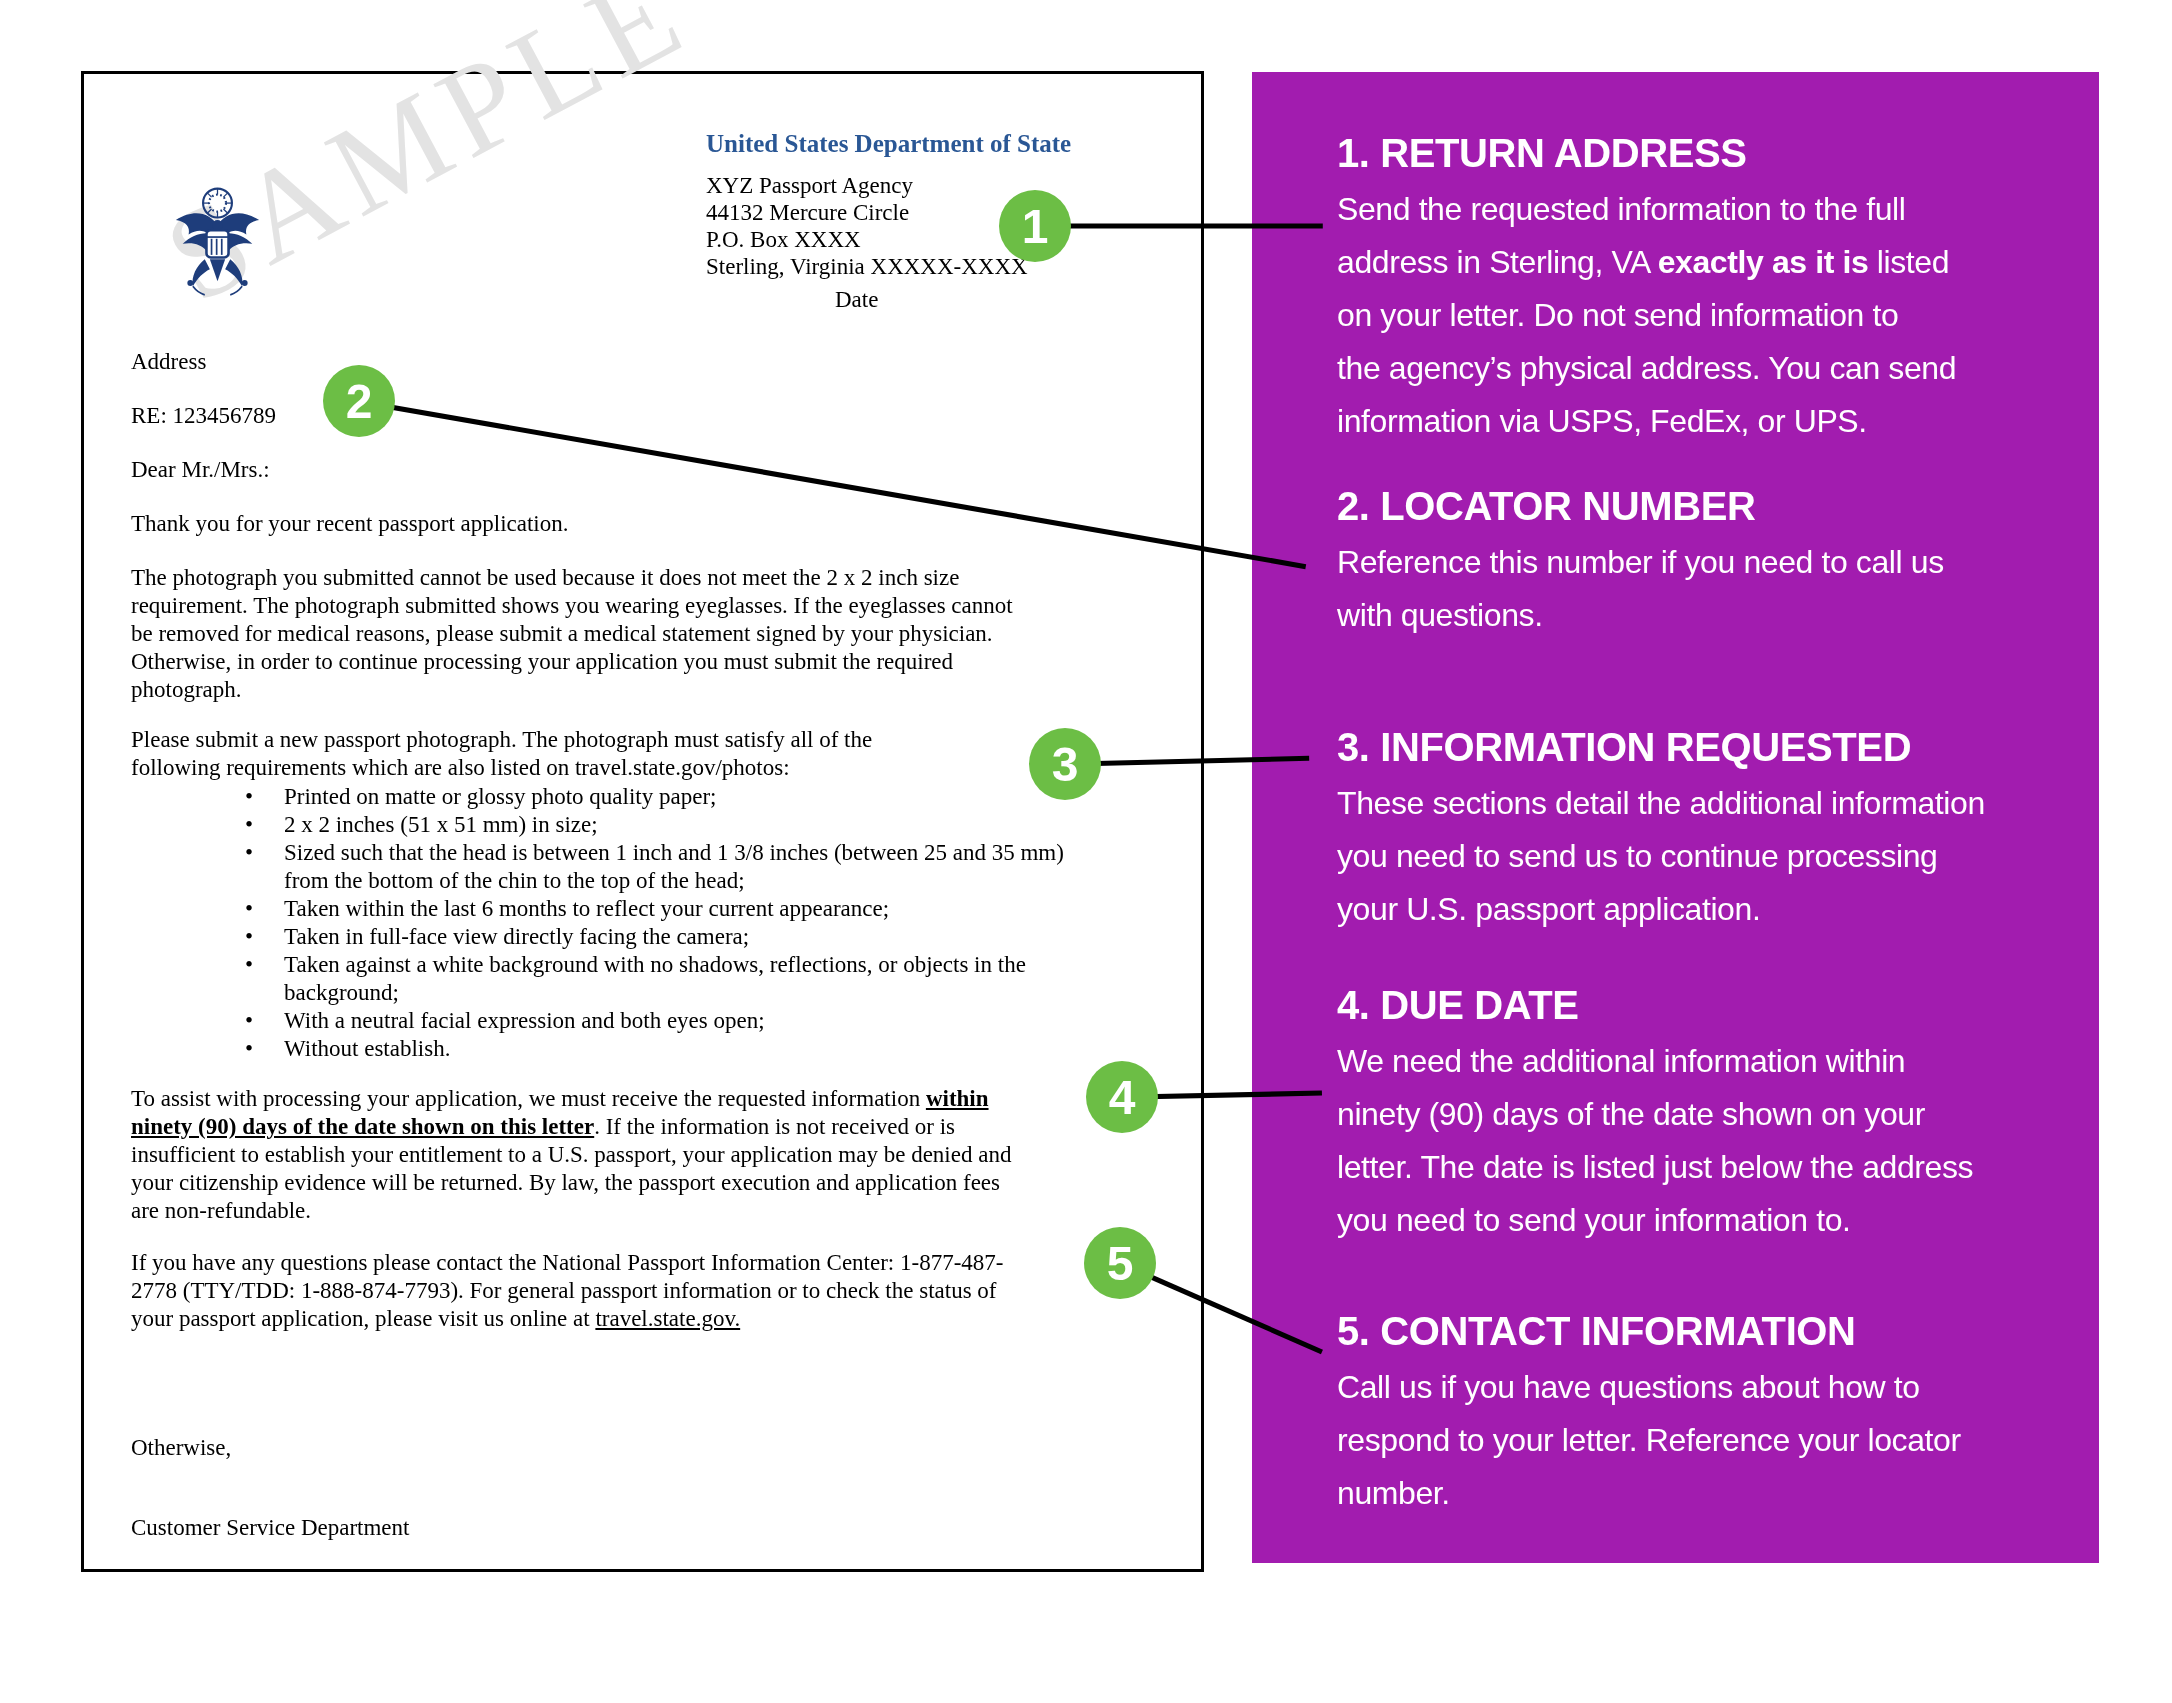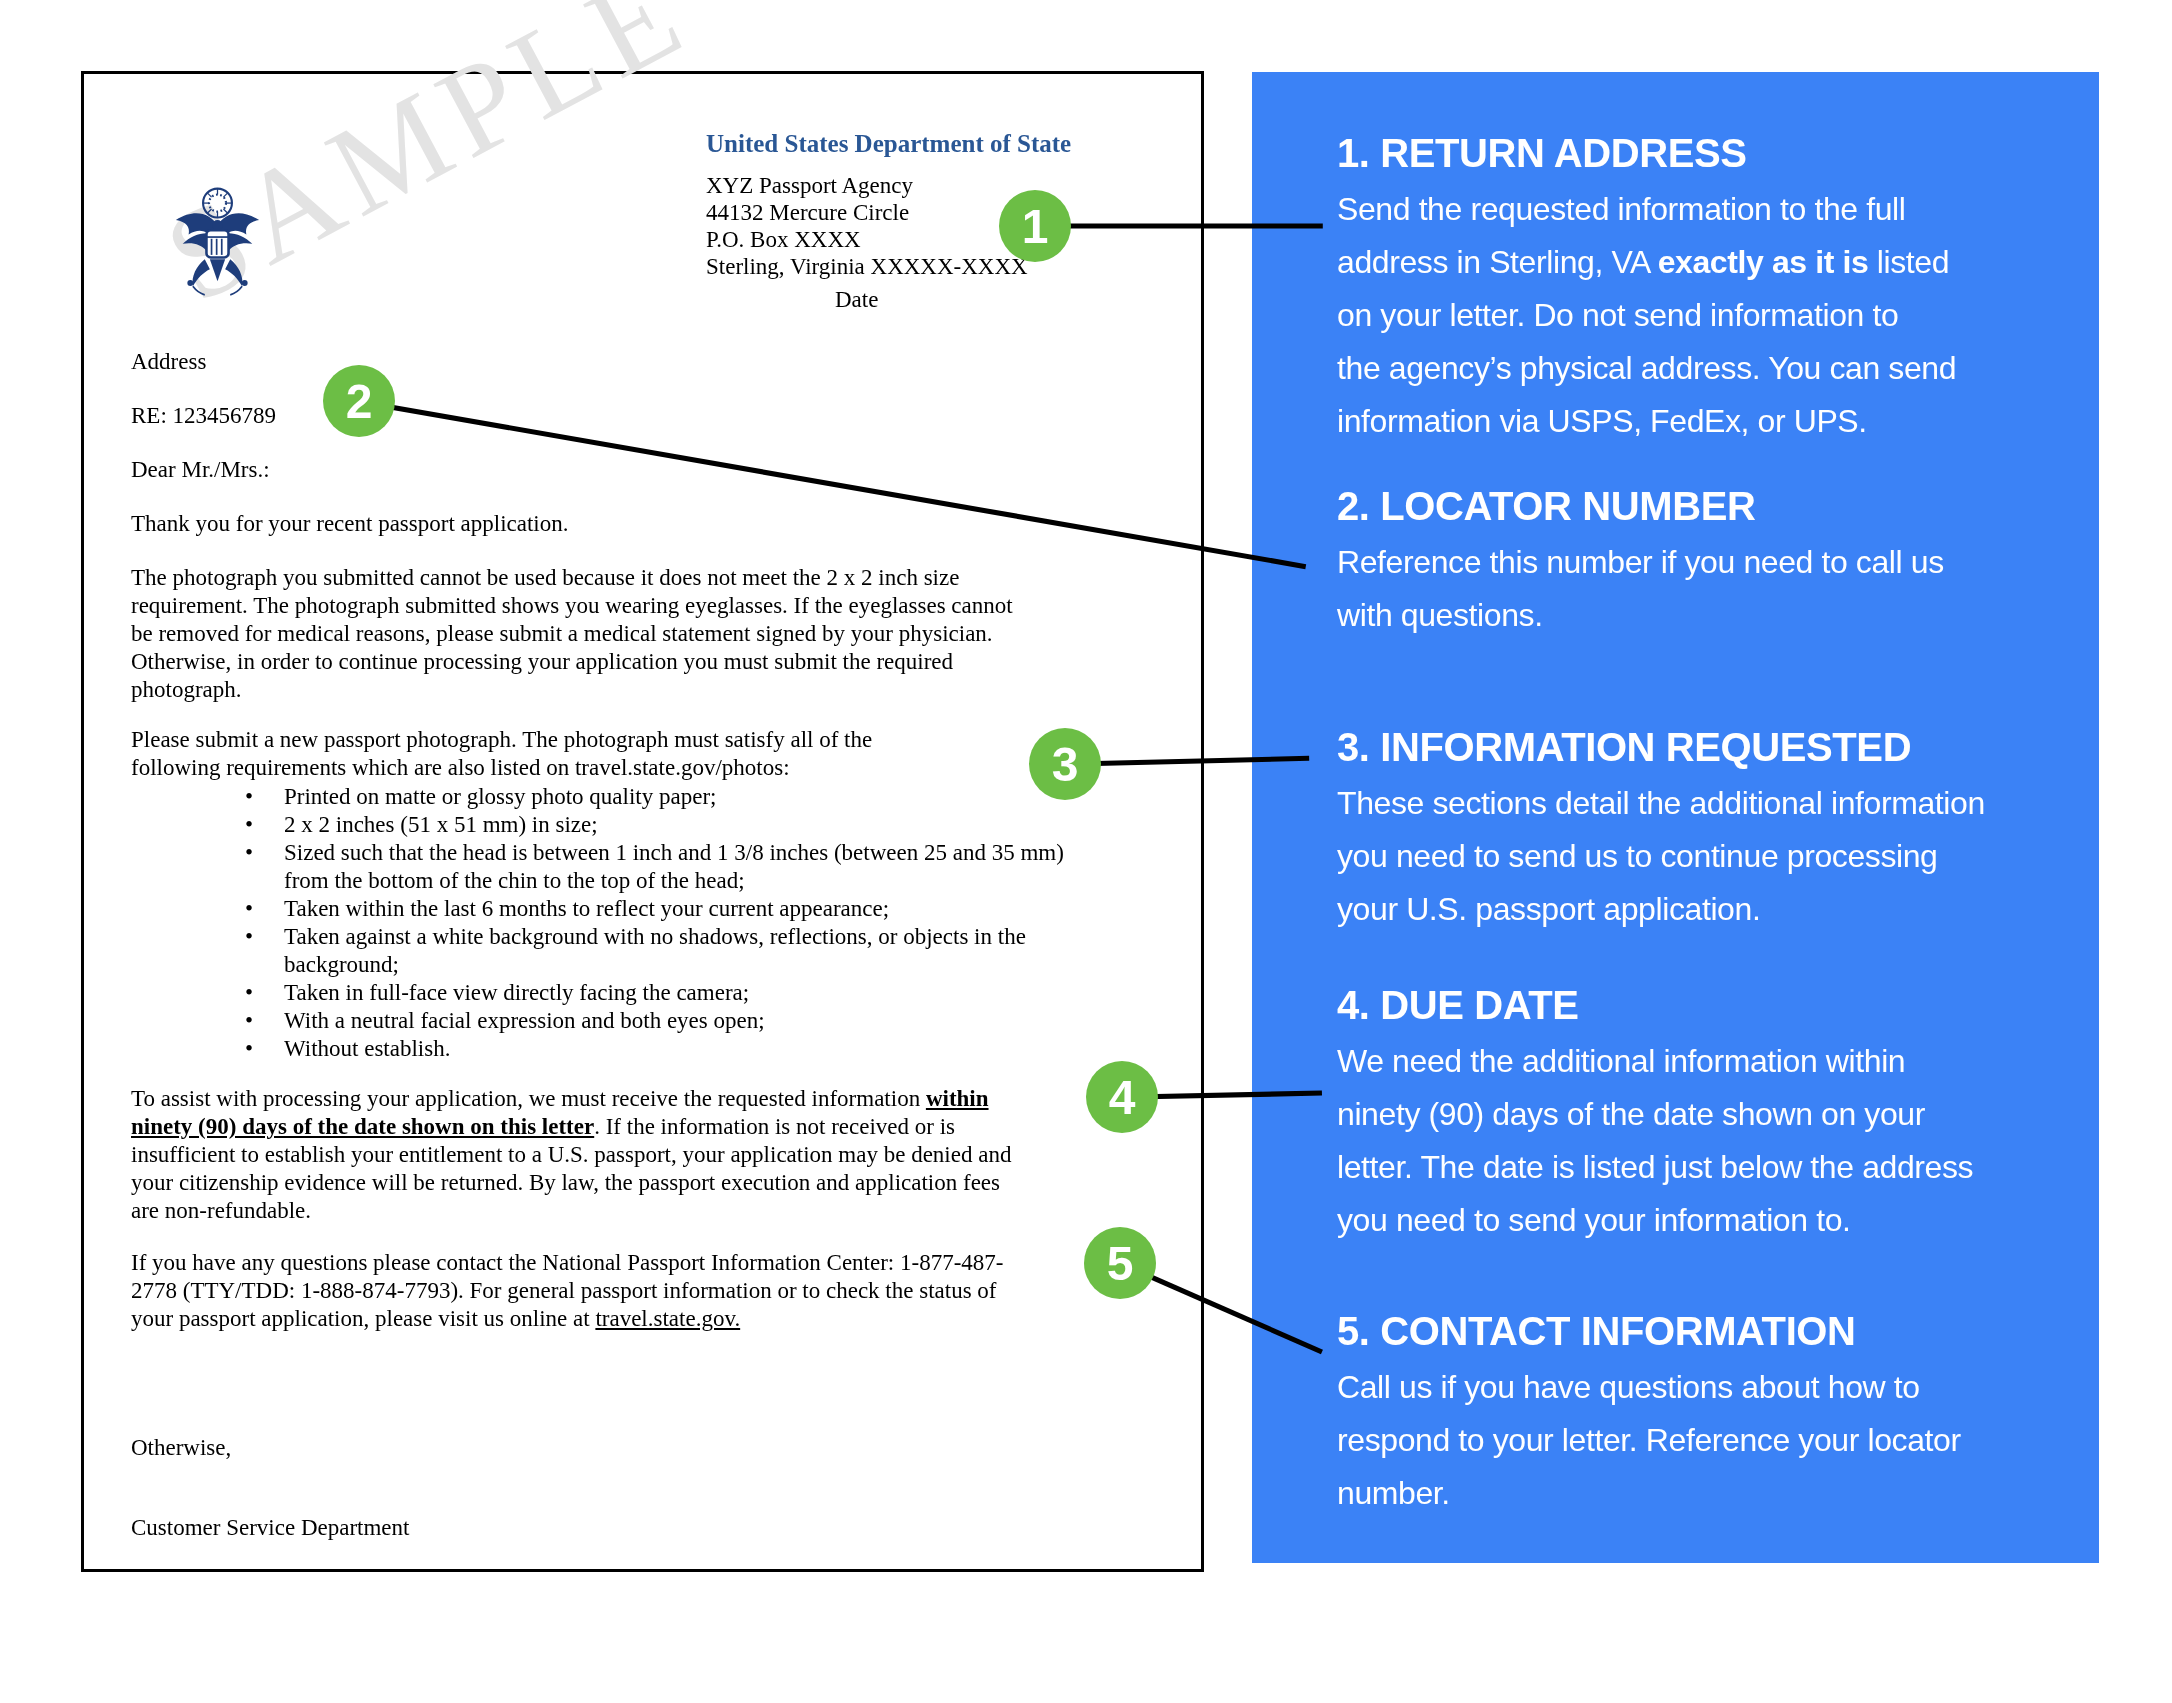--- a/index.html
+++ b/index.html
@@ -34,21 +34,21 @@
   .u{text-decoration:underline;}
   .notice{font-weight:bold;text-decoration:underline;}
 
   .bullets{position:absolute;left:200px;top:709px;width:809px;z-index:1;}
   .bi{position:relative;font-size:23px;line-height:28px;white-space:pre-line;}
   .bi::before{content:"\2022";position:absolute;left:-39px;top:0;}
 
   
   .panel{
     position:absolute;left:1252px;top:72px;width:847px;height:1491px;
-    background:#3b82f6;color:#fff;z-index:1;
+    background:#a21caf;color:#fff;z-index:1;
     font-family:"Liberation Sans", sans-serif;
   }
   .sec{position:absolute;left:85px;width:767px;}
   .sec-h{font-size:40px;font-weight:bold;letter-spacing:-0.4px;line-height:1.05;margin:0;}
   .sec-b{font-size:32px;line-height:53px;letter-spacing:-0.4px;margin-top:8.5px;white-space:pre-line;}
   .sec-b .bold{font-weight:bold;}
   .sec1{top:60px;} .sec2{top:413px;} .sec3{top:654px;} .sec4{top:912px;} .sec5{top:1238px;}
 
   
   .connectors{position:absolute;left:0;top:0;width:2172px;height:1704px;z-index:5;pointer-events:none;}
@@ -127,23 +127,23 @@
 photograph.</div>
   <div class="p" style="top:652px">Please submit a new passport photograph. The photograph must satisfy all of the
 following requirements which are also listed on travel.state.gov/photos:</div>
 
   <div class="bullets">
     <div class="bi">Printed on matte or glossy photo quality paper;</div>
     <div class="bi">2 x 2 inches (51 x 51 mm) in size;</div>
     <div class="bi">Sized such that the head is between 1 inch and 1 3/8 inches (between 25 and 35 mm)
 from the bottom of the chin to the top of the head;</div>
     <div class="bi">Taken within the last 6 months to reflect your current appearance;</div>
+    <div class="bi">Taken in full-face view directly facing the camera;</div>
     <div class="bi">Taken against a white background with no shadows, reflections, or objects in the
 background;</div>
-    <div class="bi">Taken in full-face view directly facing the camera;</div>
     <div class="bi">With a neutral facial expression and both eyes open;</div>
     <div class="bi">Without establish.</div>
   </div>
 
   <div class="p" style="top:1011px"><span>To assist with processing your application, we must receive the requested information </span><span class="emph">within
 ninety (90) days of the date shown on this letter</span><span>.  If the information is not received or is
 insufficient to establish your entitlement to a U.S. passport, your application may be denied and
 your citizenship evidence will be returned. By law, the passport execution and application fees
 are non-refundable.</span></div>
 

